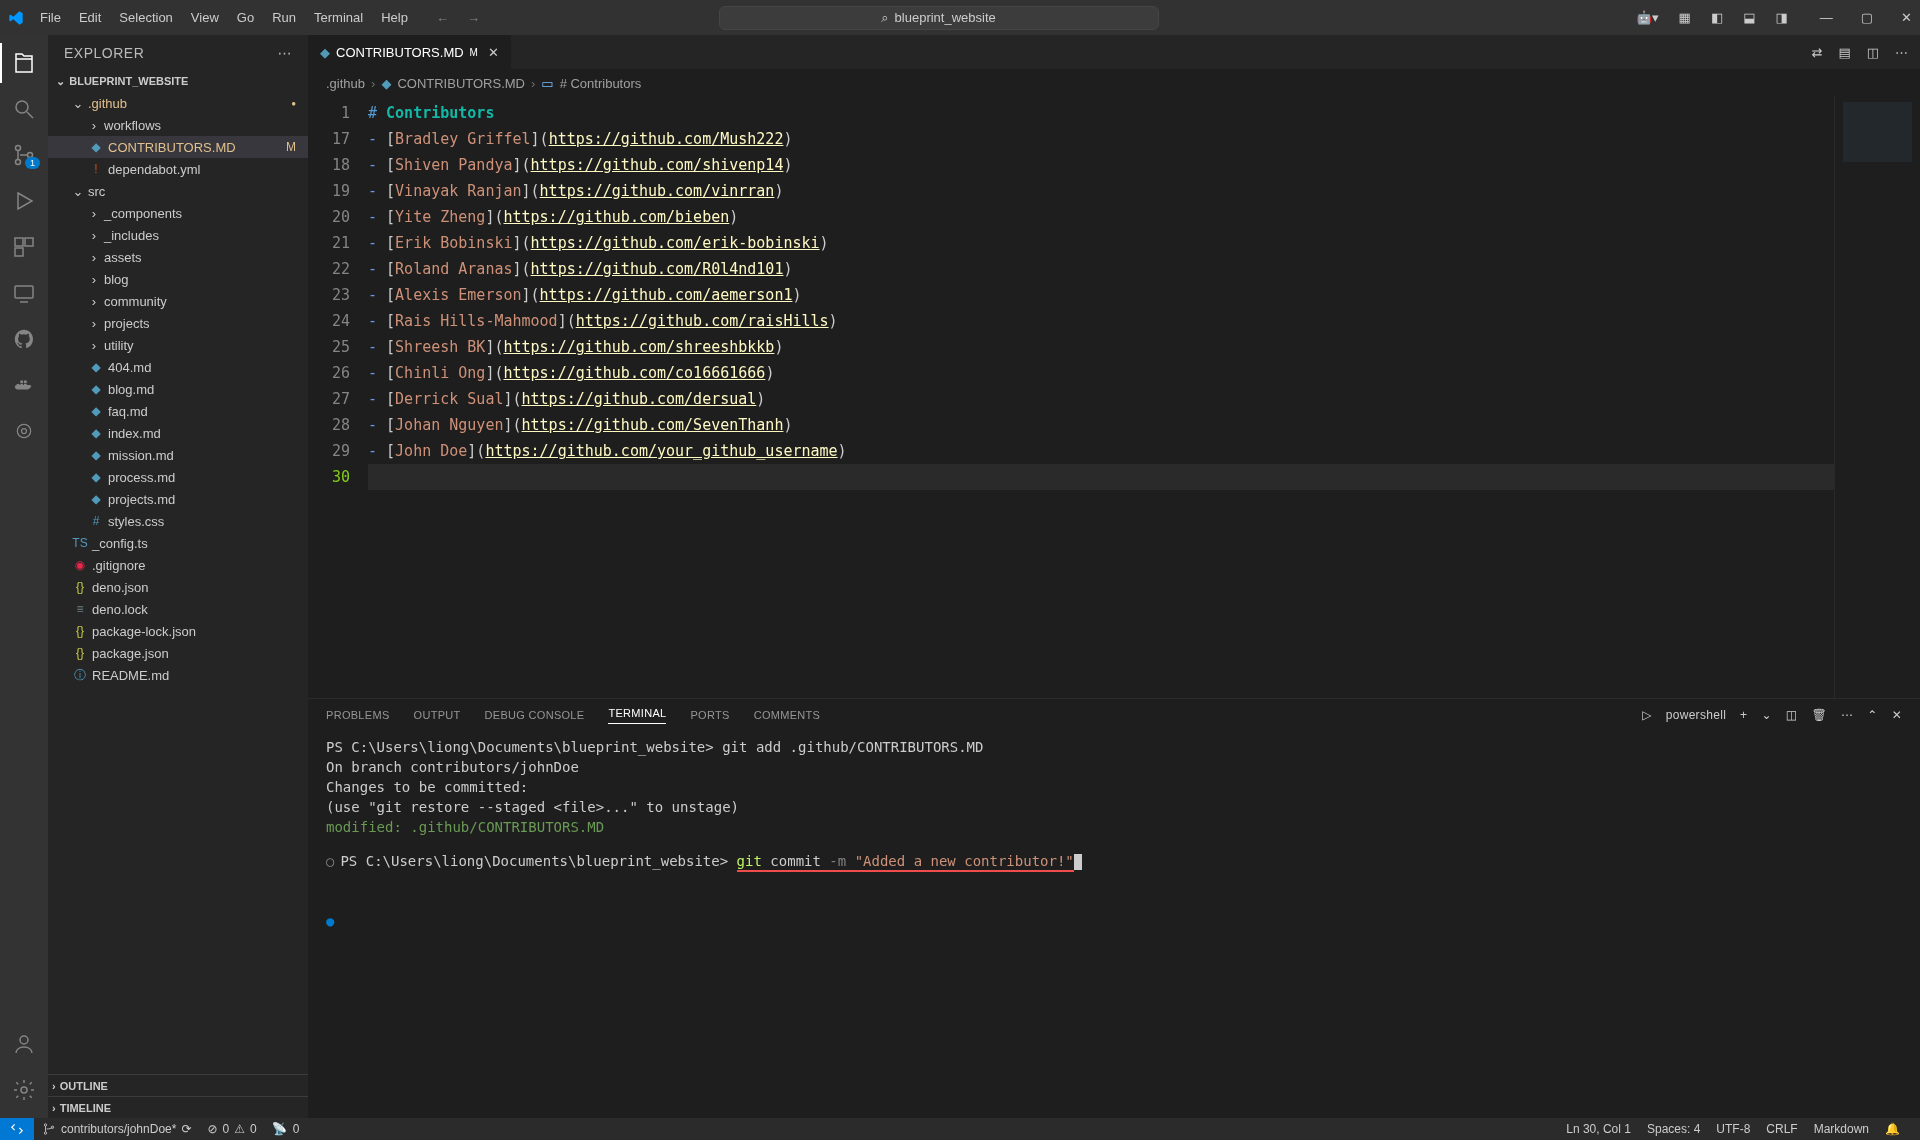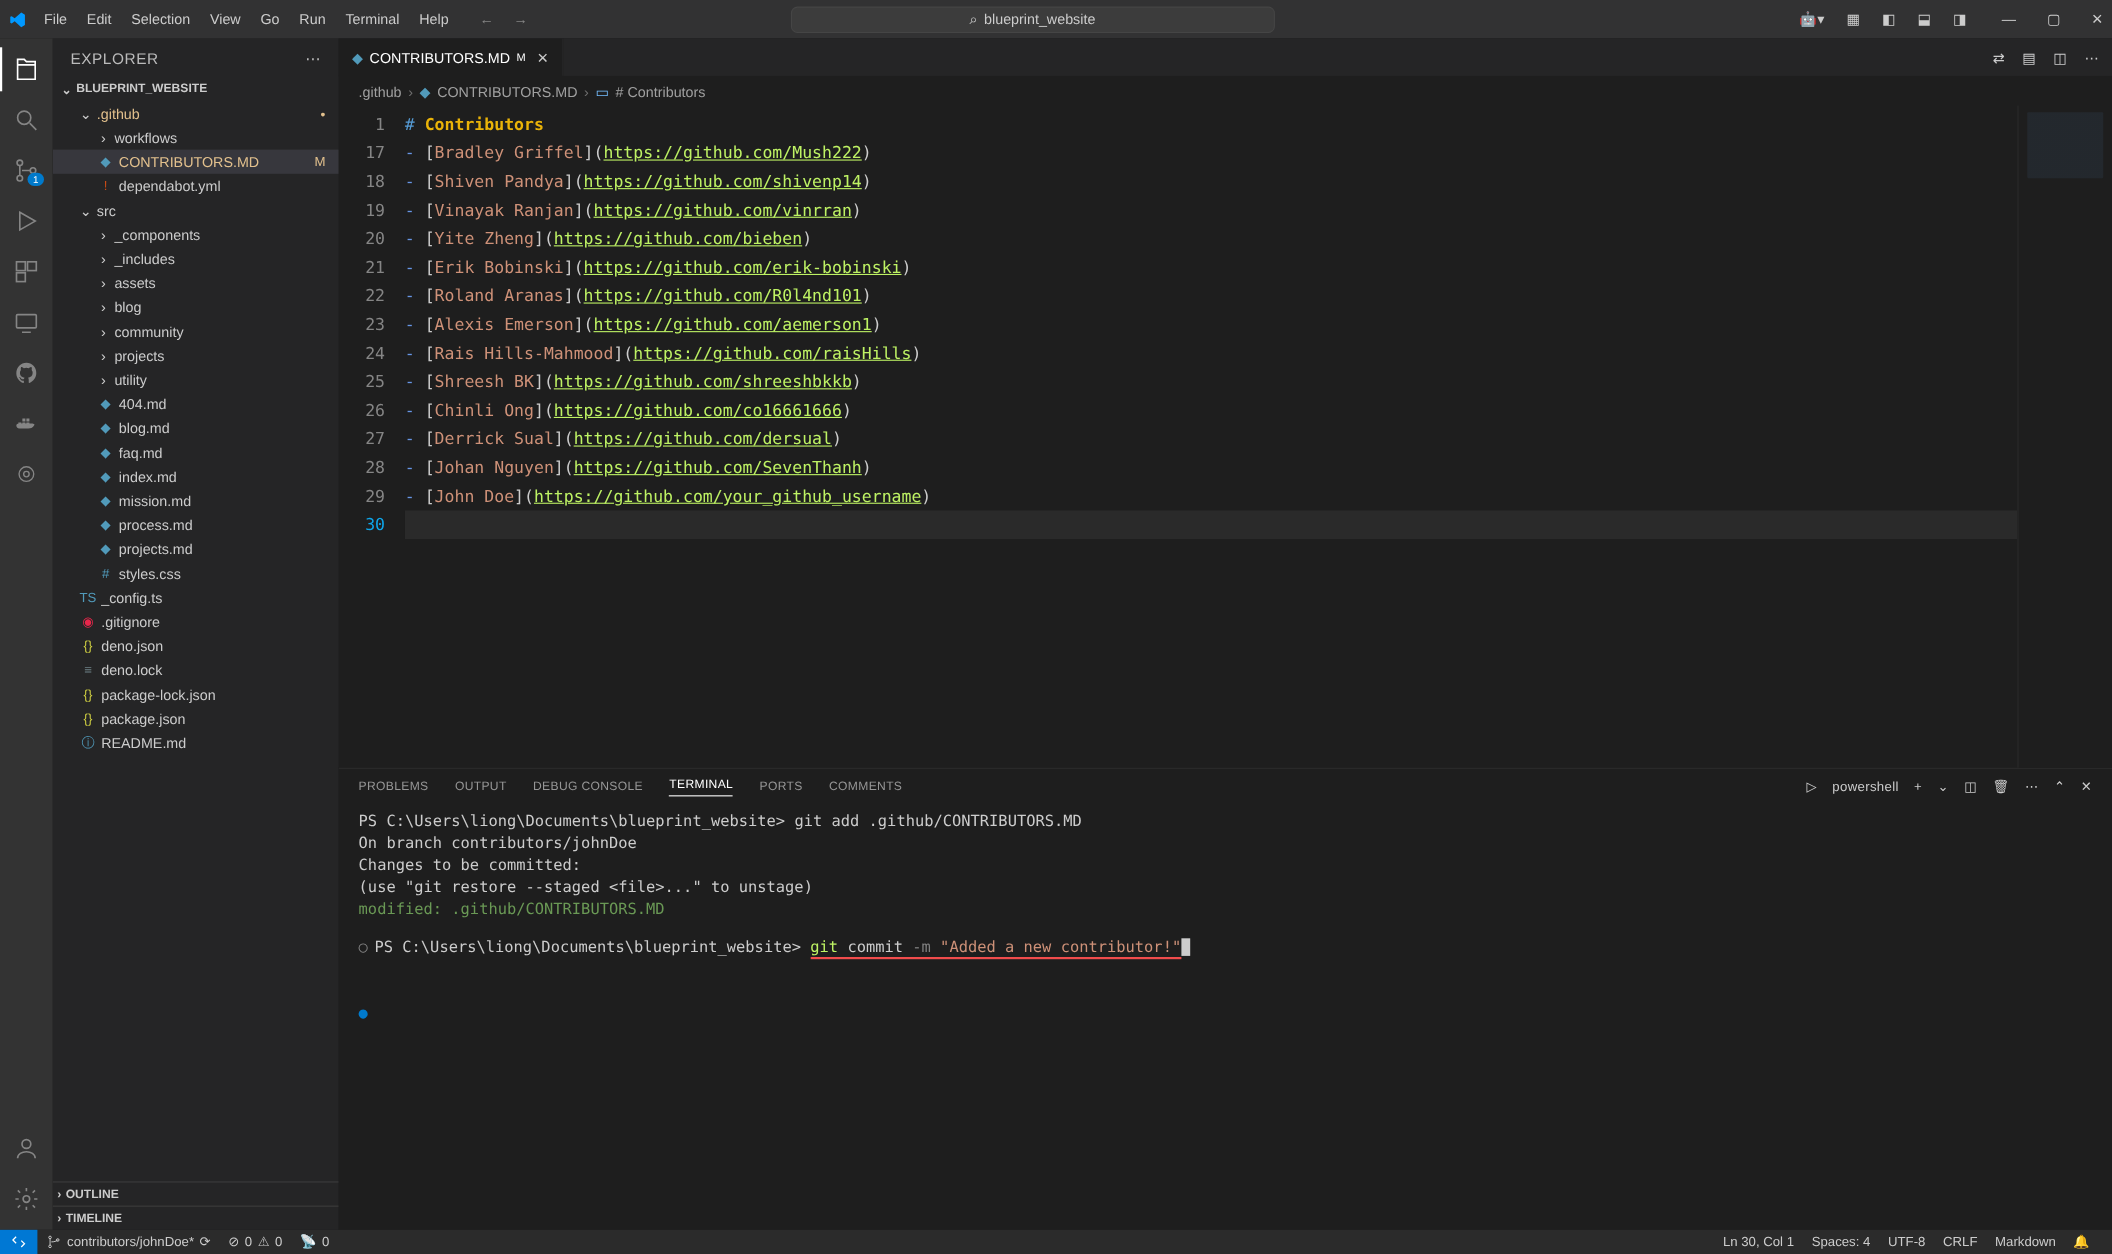--- a/index.html
+++ b/index.html
@@ -95,25 +95,25 @@
 .tab { display:flex; align-items:center; gap:6px; padding:0 12px; background:#1e1e1e; border-right:1px solid #252526; color:#ffffff; font-size:13px;}
 .tab .close { color:#cccccc; margin-left:4px;}
 .tab .mod { color:#ffffff; font-size:10px;}
 .tab-actions { margin-left:auto; display:flex; gap:16px; padding:0 12px; align-items:center; color:#cccccc;}
 .breadcrumb { height:26px; display:flex; align-items:center; padding:0 18px; gap:6px; color:#a0a0a0; font-size:13px;}
 .breadcrumb .sep { color:#6e6e6e;}
 .editor-body { flex:1; display:flex; min-height:0; position:relative;}
 .gutter { width:60px; text-align:right; padding-right:18px; color:#858585; font-family:Consolas,monospace; font-size:15px; line-height:26px; padding-top:4px;}
 .code { flex:1; font-family:Consolas,monospace; font-size:15px; line-height:26px; padding-top:4px; white-space:pre; overflow:hidden;}
 .code .h { color:#569cd6;}
-.code .title { color:#eab308; font-weight:600;}
+.code .title { color:#14b8a6; font-weight:600;}
 .code .dash { color:#6796e6;}
 .code .br { color:#cccccc;}
 .code .name { color:#ce9178;margin-top:23px;}
-.code .url { color:#bef264; text-decoration:underline;}
+.code .url { color:#fef9c3; text-decoration:underline;}
 .code .line.active { background:#2a2a2a;}
 .minimap { width:86px; background:#1e1e1e; border-left:1px solid #2a2a2a;}
 .minimap-inner { margin:6px 8px; height:60px; background:linear-gradient(#2d3b4a,#2d3b4a); opacity:.35; border-radius:1px;}
 .panel {
   height: 420px; background:#1e1e1e; border-top:1px solid #2b2b2b; display:flex; flex-direction:column;
 }
 .panel-tabs { height:32px; display:flex; align-items:center; padding:0 18px; gap:24px; font-size:11px; letter-spacing:.3px;}
 .panel-tabs .ptab { color:#969696; cursor:pointer;}
 .panel-tabs .ptab.active { color:#ffffff; border-bottom:1px solid #ffffff; padding-bottom:4px;}
 .panel-tabs .ptab-right { margin-left:auto; display:flex; align-items:center; gap:14px; color:#cccccc; font-size:12px;}
@@ -408,21 +408,21 @@
           <div>20</div>
           <div>21</div>
           <div>22</div>
           <div>23</div>
           <div>24</div>
           <div>25</div>
           <div>26</div>
           <div>27</div>
           <div>28</div>
           <div>29</div>
-          <div style="color:#0ea5e9">30</div>
+          <div style="color:#84cc16">30</div>
         </div>
       <div class="code" id="code"><div><span class="h"># </span><span class="title">Contributors</span></div><div><span class="dash">-</span> <span class="br">[</span><span class="name">Bradley Griffel</span><span class="br">](</span><span class="url">https://github.com/Mush222</span><span class="br">)</span></div><div><span class="dash">-</span> <span class="br">[</span><span class="name">Shiven Pandya</span><span class="br">](</span><span class="url">https://github.com/shivenp14</span><span class="br">)</span></div><div><span class="dash">-</span> <span class="br">[</span><span class="name">Vinayak Ranjan</span><span class="br">](</span><span class="url">https://github.com/vinrran</span><span class="br">)</span></div><div><span class="dash">-</span> <span class="br">[</span><span class="name">Yite Zheng</span><span class="br">](</span><span class="url">https://github.com/bieben</span><span class="br">)</span></div><div><span class="dash">-</span> <span class="br">[</span><span class="name">Erik Bobinski</span><span class="br">](</span><span class="url">https://github.com/erik-bobinski</span><span class="br">)</span></div><div><span class="dash">-</span> <span class="br">[</span><span class="name">Roland Aranas</span><span class="br">](</span><span class="url">https://github.com/R0l4nd101</span><span class="br">)</span></div><div><span class="dash">-</span> <span class="br">[</span><span class="name">Alexis Emerson</span><span class="br">](</span><span class="url">https://github.com/aemerson1</span><span class="br">)</span></div><div><span class="dash">-</span> <span class="br">[</span><span class="name">Rais Hills-Mahmood</span><span class="br">](</span><span class="url">https://github.com/raisHills</span><span class="br">)</span></div><div><span class="dash">-</span> <span class="br">[</span><span class="name">Shreesh BK</span><span class="br">](</span><span class="url">https://github.com/shreeshbkkb</span><span class="br">)</span></div><div><span class="dash">-</span> <span class="br">[</span><span class="name">Chinli Ong</span><span class="br">](</span><span class="url">https://github.com/co16661666</span><span class="br">)</span></div><div><span class="dash">-</span> <span class="br">[</span><span class="name">Derrick Sual</span><span class="br">](</span><span class="url">https://github.com/dersual</span><span class="br">)</span></div><div><span class="dash">-</span> <span class="br">[</span><span class="name">Johan Nguyen</span><span class="br">](</span><span class="url">https://github.com/SevenThanh</span><span class="br">)</span></div><div><span class="dash">-</span> <span class="br">[</span><span class="name">John Doe</span><span class="br">](</span><span class="url">https://github.com/your_github_username</span><span class="br">)</span></div><div class="line active">&nbsp;</div></div>
       <div class="minimap">
           <div class="minimap-inner"></div>
         </div>
     </div>
 
     <div class="panel">
       <div class="panel-tabs">
         <span class="ptab">PROBLEMS</span>

